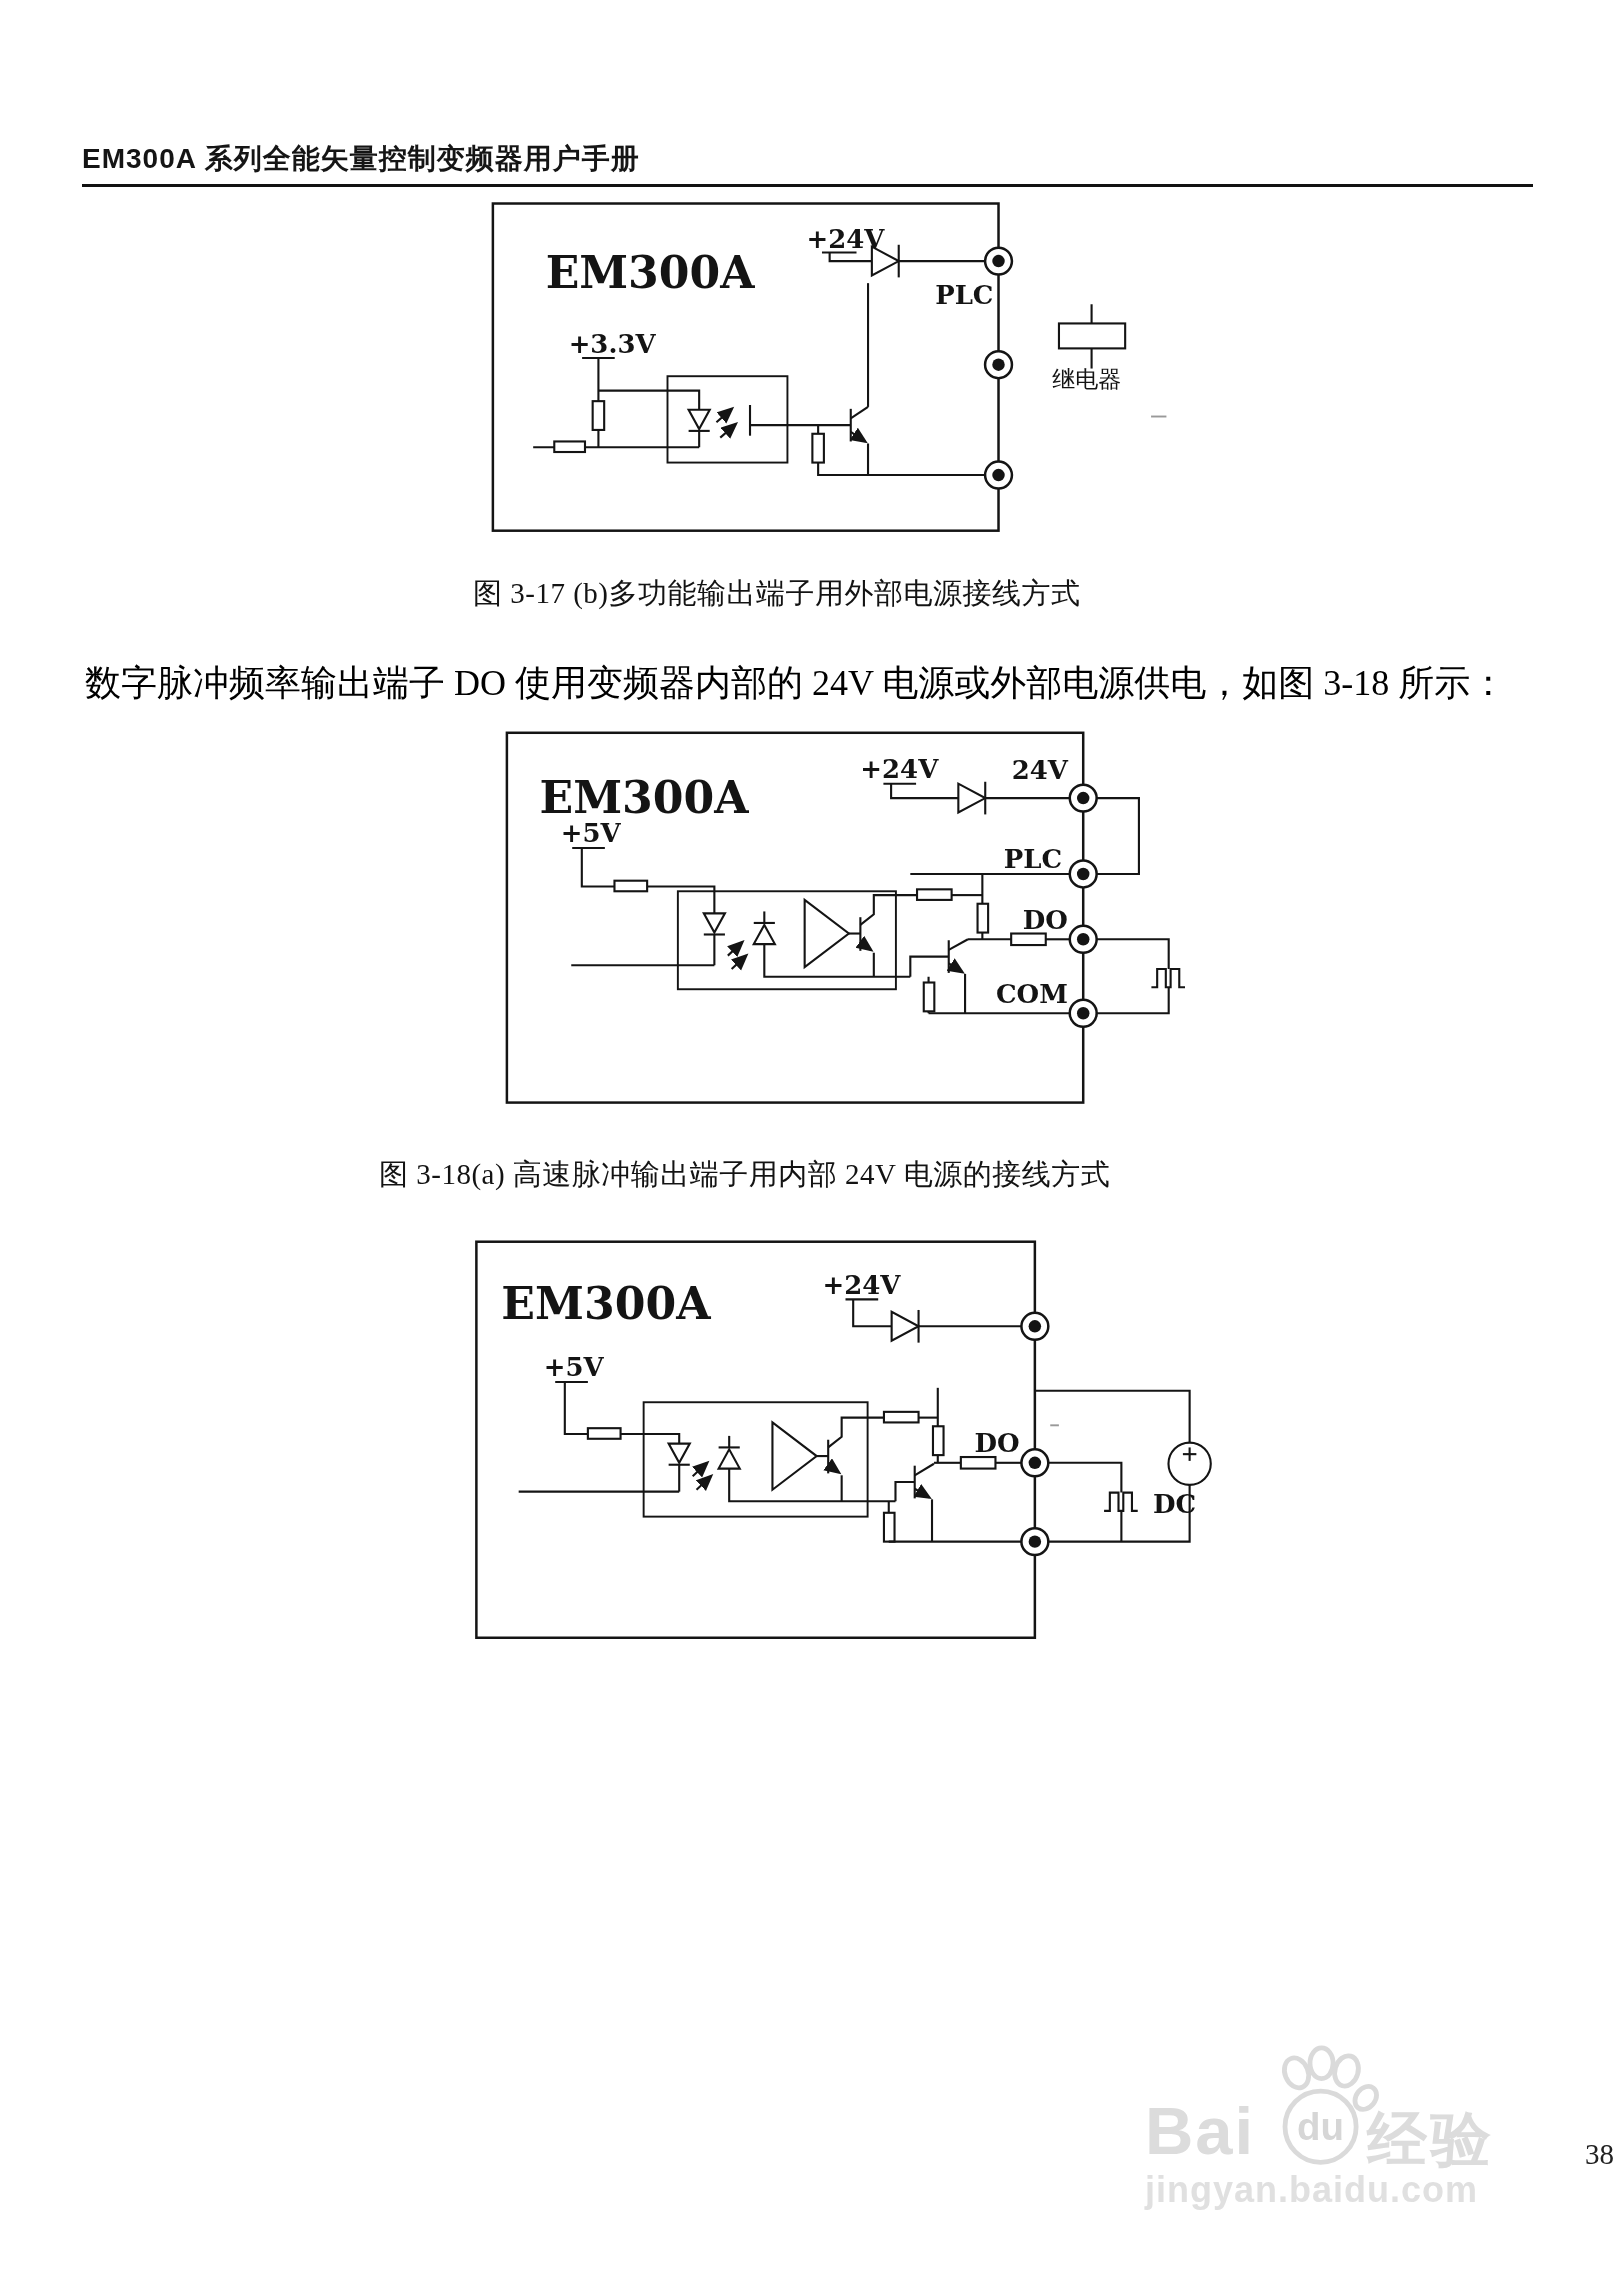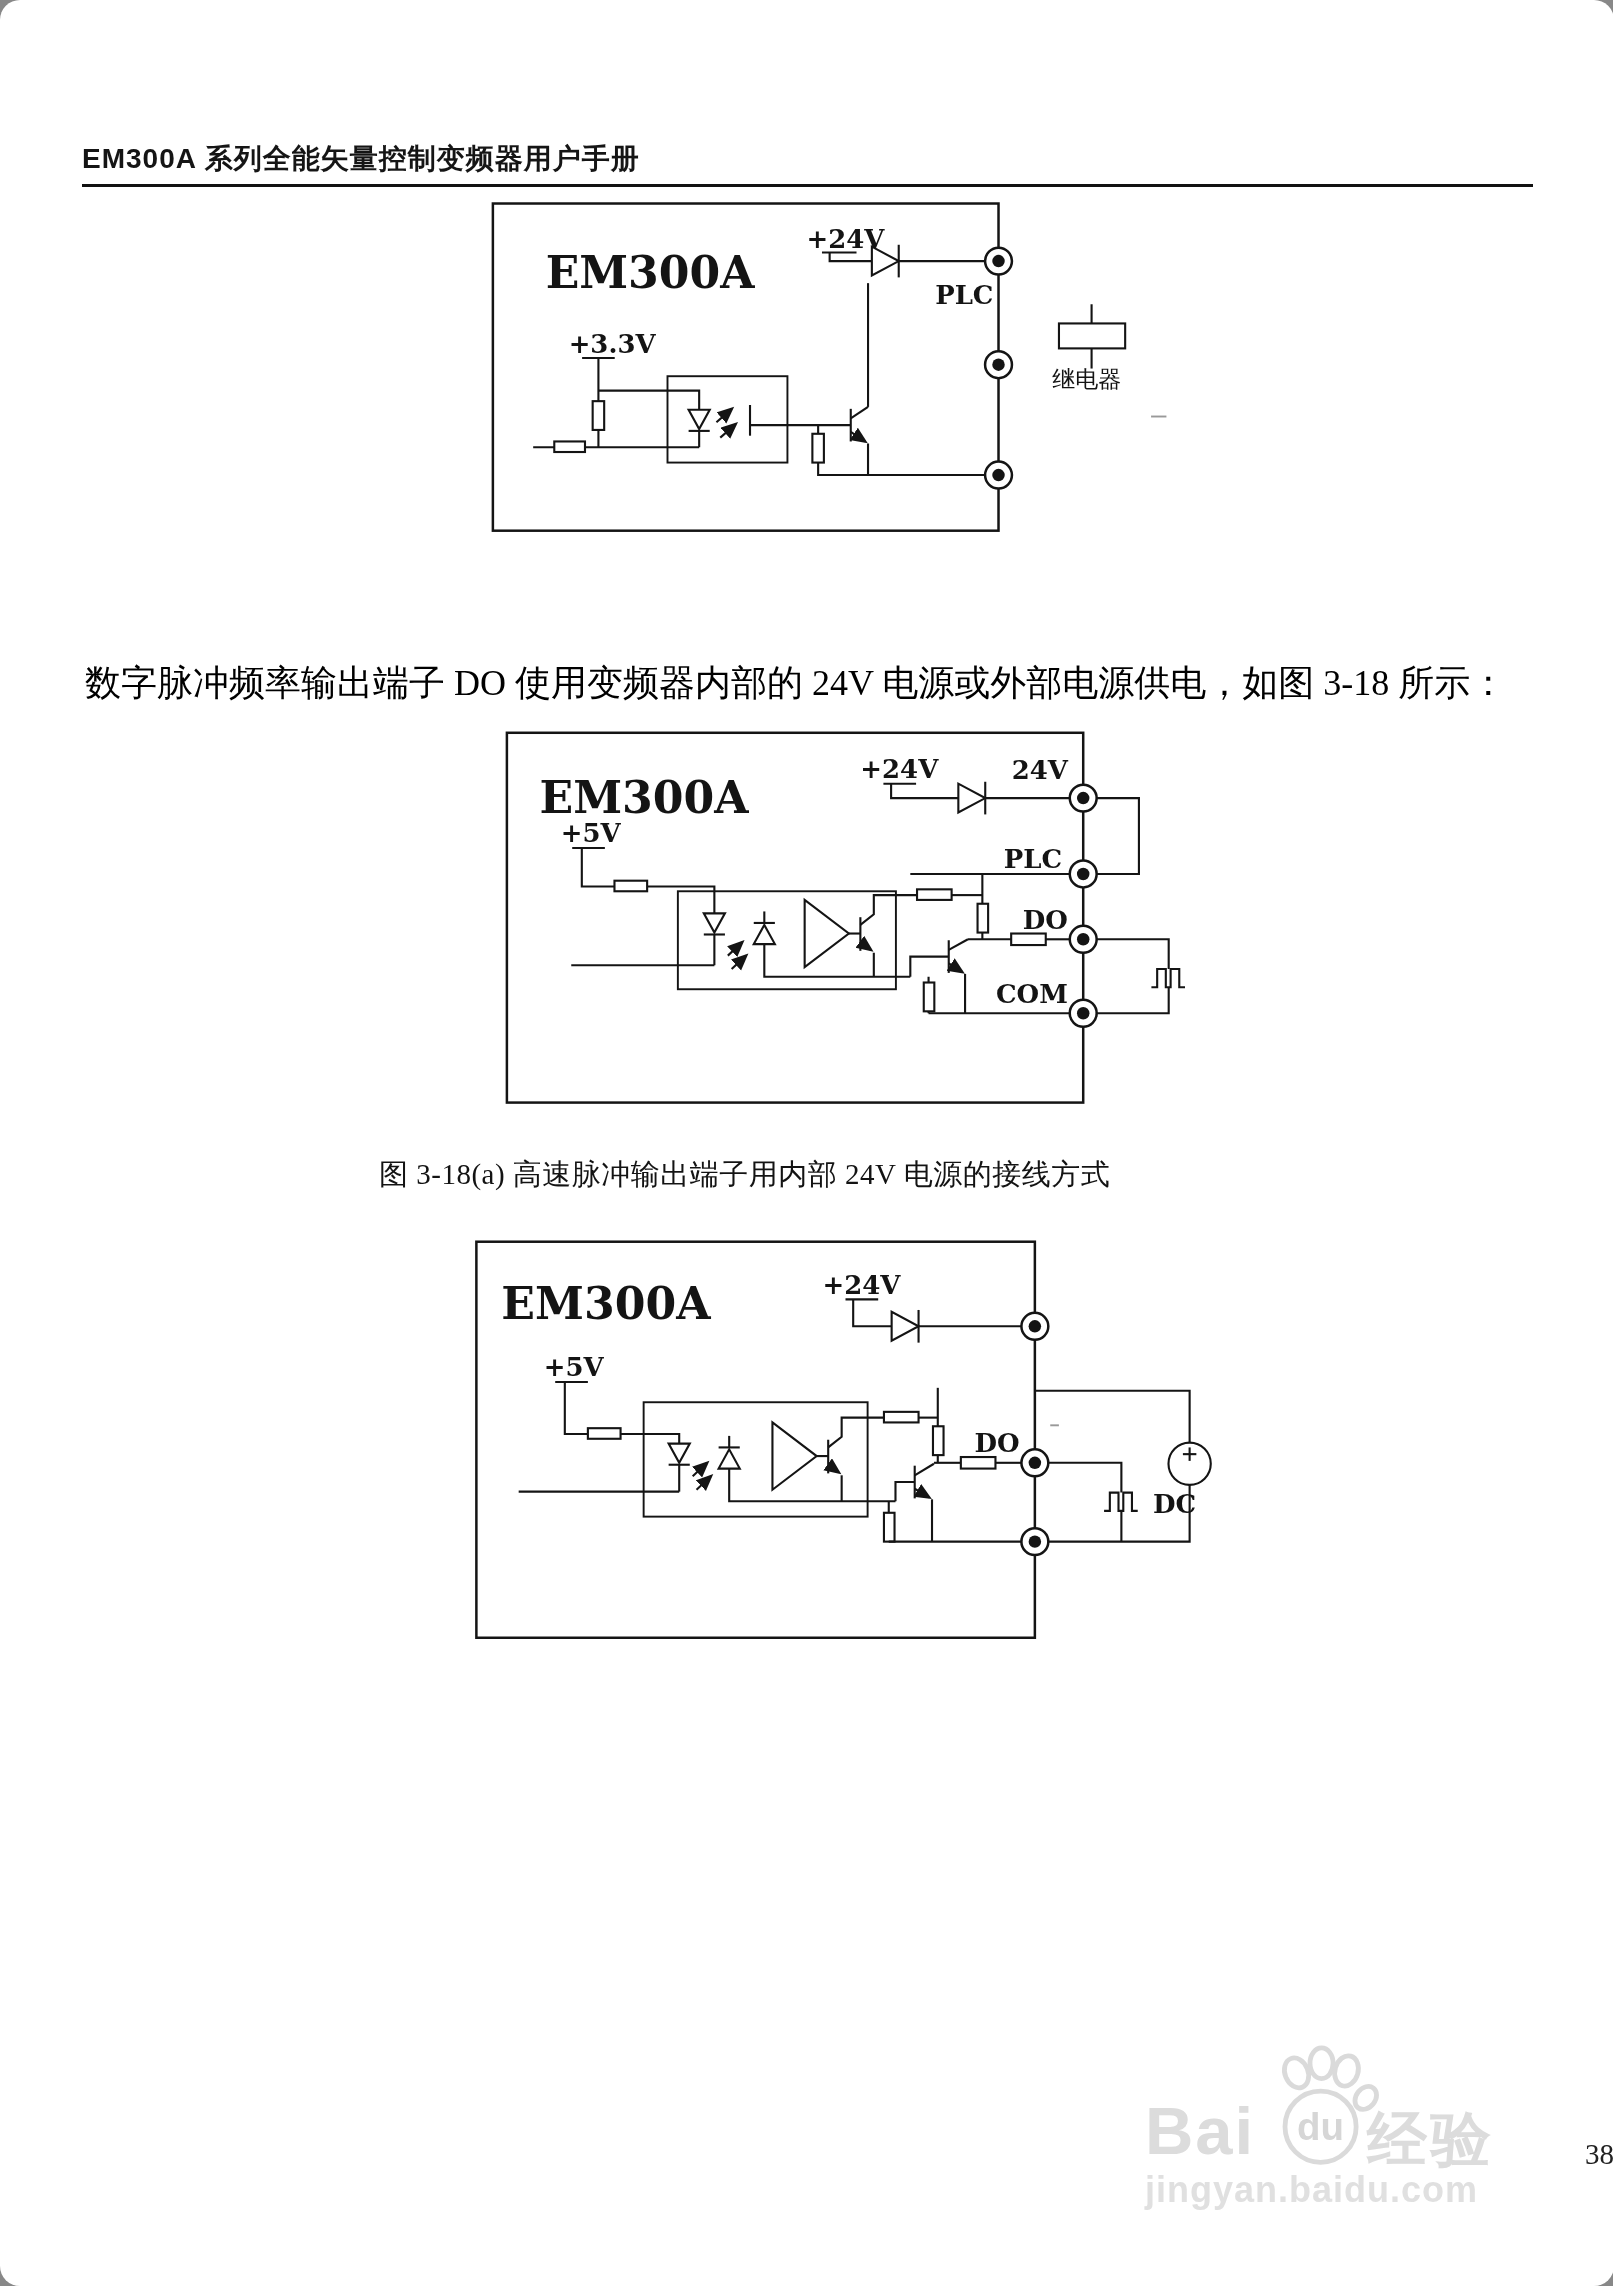--- a/index.html
+++ b/index.html
@@ -1,18 +1,18 @@
 <!DOCTYPE html>
 <html><head>
 <meta charset="utf-8">
 <style>
   html,body { margin:0; padding:0; background:#888; }
   #page {
     position:relative; width:1614px; height:2286px; background:#ffffff;
-    font-family:"Liberation Serif", serif; color:#111; overflow:hidden;border-radius:20px;
+    font-family:"Liberation Serif", serif; color:#111; overflow:hidden;
   }
   .hdr {
     position:absolute; left:82px; top:140px; font-family:"Liberation Sans", sans-serif;
     font-weight:bold; font-size:28px; letter-spacing:1px; color:#151515;
   }
   .hrule { position:absolute; left:82px; top:184px; width:1451px; height:2.9px; background:#111; }
   .caption { position:absolute; font-size:29px; color:#131313; letter-spacing:0.5px; }
   .bodytext { position:absolute; left:85px; top:659px; font-size:36px; color:#000000; }
   .pagenum { position:absolute; left:0; right:0; top:2138px; text-align:right; font-size:29px; color:#222; }
   .figure { position:absolute; }
@@ -110,20 +110,21 @@
       <g>
         <path class="w" d="M637,117 L637,137"></path>
         <rect class="cmp" x="603" y="137" width="69" height="26"></rect>
         <path class="w" d="M637,163 L637,184"></path>
       </g>
       <text class="lblsm" x="596" y="203">继电器</text>
       <path class="dash" d="M699,234 L715,234"></path>
     </svg>
   </div>
 
+  <div class="caption" style="left:473px; top:574px;">图 3-17  (b)多功能输出端子用外部电源接线方式</div>
 
   <div class="bodytext">数字脉冲频率输出端子 DO 使用变频器内部的 24V 电源或外部电源供电，如图 3-18 所示：</div>
 
   <div class="figure" style="left:480px; top:725px;">
     <svg width="730" height="394" viewBox="0 0 760 410">
       <defs>
         <marker id="ah2" markerWidth="9" markerHeight="9" refX="6.5" refY="3.5" orient="auto">
           <path d="M0,0 L8,3.5 L0,7 Z" fill="#141414"></path>
         </marker>
       </defs>

